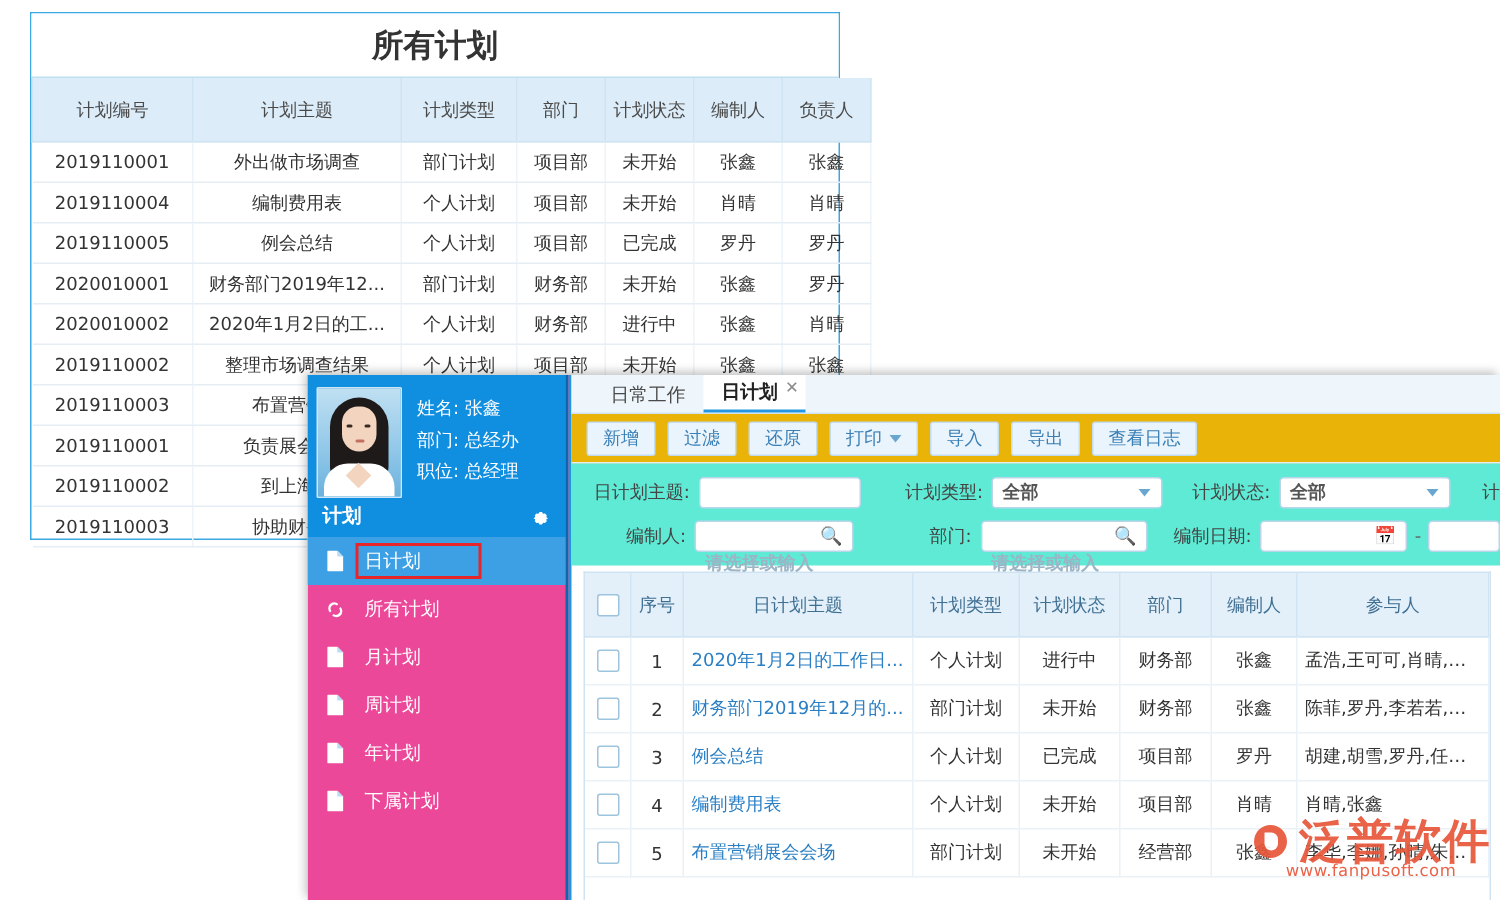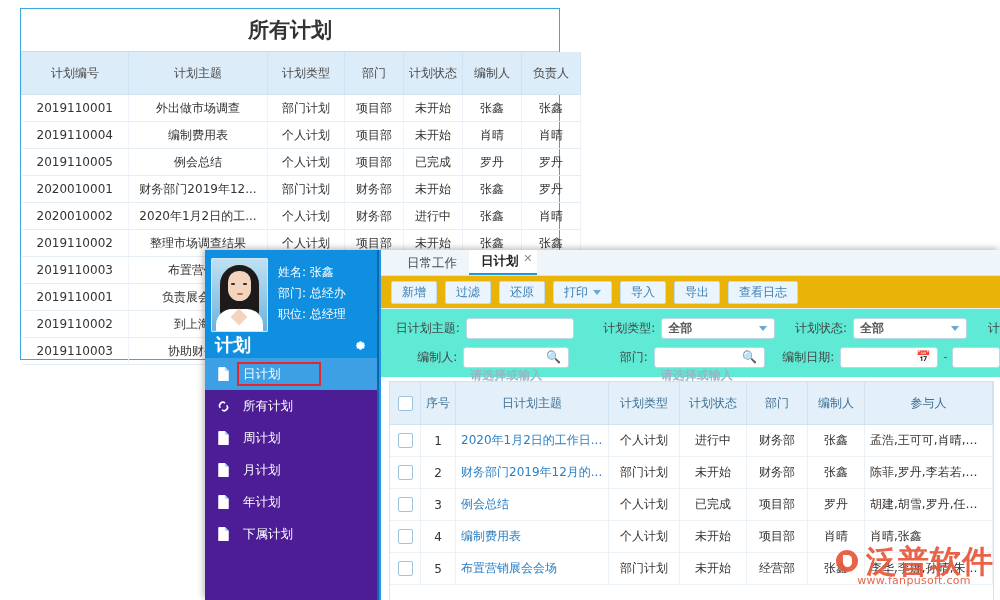--- a/index.html
+++ b/index.html
@@ -42,21 +42,21 @@
 
   
   #app{
     position:absolute;left:205px;top:250px;width:795px;height:350px;
     background:#fff;box-shadow:-2px -2px 6px rgba(0,0,0,.25);
     display:flex;overflow:hidden;
   }
 
   
   #sidebar{
-    width:172px;flex:0 0 172px;background:#4c1d95;position:relative;
+    width:172px;flex:0 0 172px;background:#ec4899;position:relative;
     border-right:2px solid #0f66ab;
   }
   #profile{
     display:flex;padding:8px 6px 6px 6px;background:#108ee0;height:82px;
     box-sizing:border-box;
   }
   .photo{
     width:55px;height:72px;flex:0 0 55px;border:1px solid #cfe6f5;
     background:linear-gradient(180deg,#bfe0f2 0%,#8fc6e8 60%,#6bb2dd 100%);
     position:relative;overflow:hidden;border-radius:1px;
@@ -78,21 +78,21 @@
   }
   .photo .collar{
     position:absolute;left:21px;bottom:8px;width:12px;height:12px;background:#f2d4bf;
     transform:rotate(45deg);
   }
   .pinfo{padding-left:10px;padding-top:4px;color:#fff;font-size:12px;line-height:21px;}
   .pinfo div{white-space:nowrap;}
 
   #plan-head{
     height:26px;line-height:26px;padding:0 10px;color:#fff;font-weight:bold;
-    font-size:18px;display:flex;align-items:center;justify-content:space-between;
+    font-size:13px;display:flex;align-items:center;justify-content:space-between;
     background:#108ee0;
   }
   .gear{width:13px;height:13px;position:relative;display:inline-block;}
   .gear svg{display:block;}
 
   .menu-item{
     height:32px;display:flex;align-items:center;padding-left:12px;
     color:#fff;font-size:12.5px;cursor:pointer;
   }
   .menu-item.active{background:#3ea0e4;}
@@ -331,30 +331,30 @@
           </span>
           <span class="lbl">所有计划</span>
         </div>
         <div class="menu-item">
           <span class="ic">
             <svg width="13" height="14" viewBox="0 0 14 16">
               <path fill="#ffffff" d="M8.5 0H2a1 1 0 00-1 1v14a1 1 0 001 1h10a1 1 0 001-1V4.5L8.5 0z"></path>
               <path fill="#bcdcf5" d="M8.5 0L13 4.5H9a.5.5 0 01-.5-.5V0z"></path>
             </svg>
           </span>
-          <span class="lbl">周计划</span>
+          <span class="lbl">月计划</span>
         </div>
         <div class="menu-item">
           <span class="ic">
             <svg width="13" height="14" viewBox="0 0 14 16">
               <path fill="#ffffff" d="M8.5 0H2a1 1 0 00-1 1v14a1 1 0 001 1h10a1 1 0 001-1V4.5L8.5 0z"></path>
               <path fill="#bcdcf5" d="M8.5 0L13 4.5H9a.5.5 0 01-.5-.5V0z"></path>
             </svg>
           </span>
-          <span class="lbl">月计划</span>
+          <span class="lbl">周计划</span>
         </div>
         <div class="menu-item">
           <span class="ic">
             <svg width="13" height="14" viewBox="0 0 14 16">
               <path fill="#ffffff" d="M8.5 0H2a1 1 0 00-1 1v14a1 1 0 001 1h10a1 1 0 001-1V4.5L8.5 0z"></path>
               <path fill="#bcdcf5" d="M8.5 0L13 4.5H9a.5.5 0 01-.5-.5V0z"></path>
             </svg>
           </span>
           <span class="lbl">年计划</span>
         </div>

